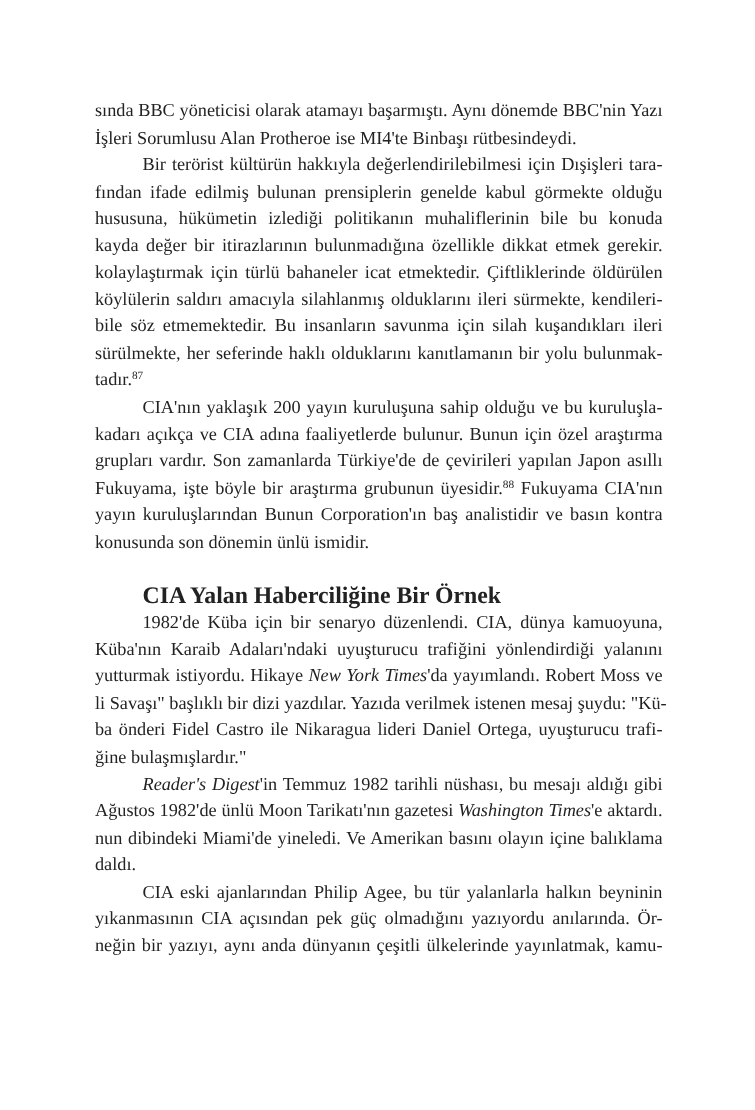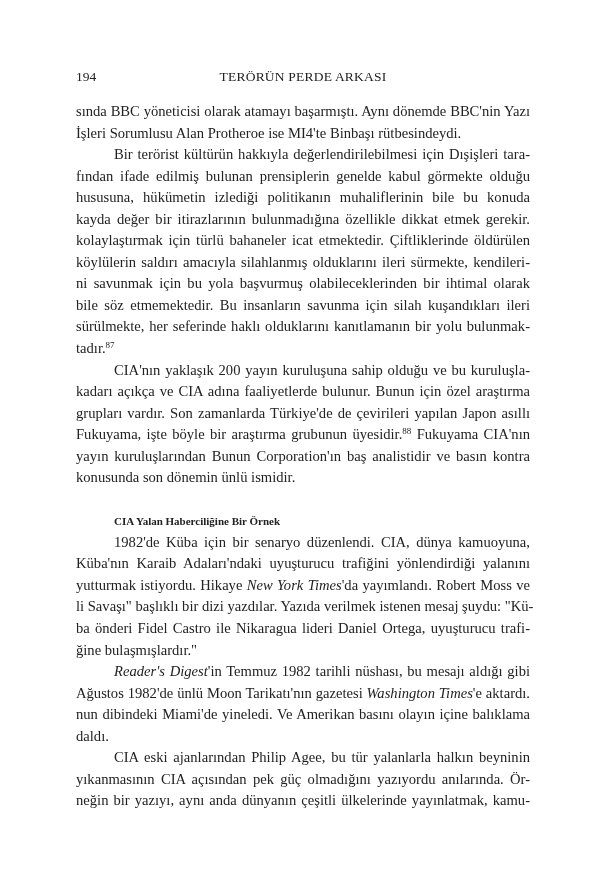--- a/index.html
+++ b/index.html
@@ -14,49 +14,44 @@
     }
     .page-number { position: absolute; left: 0; top: 0; }
     .header-title { position: absolute; left: 0; right: 0; text-align: center; letter-spacing: 0.2px; }
     .body { margin-top: 13px; font-size: 14.6px; line-height: 21.55px; text-align: justify; hyphens: none; }
     .body p { margin: 0; text-indent: 0; }
     .line { display: block; text-align: justify; text-align-last: justify; white-space: nowrap; overflow: visible; }
     .line.last { text-align-last: left; }
     .line.first { padding-left: 38px; }
     sup { font-size: 9px; line-height: 0; vertical-align: 5px; }
     .section-heading {
-      font-weight: bold; font-size: 11px; line-height: 22px;
+      font-weight: bold; font-size: 19px; line-height: 22px;
       margin-top: 21px; margin-left: 38px; margin-bottom: 0;
     }
     em { font-style: italic; }
   </style>
 </head>
 <body>
 
 <div class="page">
-  <div class="running-head">
-    <span class="page-number">194</span>
-    <span class="header-title">TERÖRÜN PERDE ARKASI</span>
-  </div>
 
   <div class="body">
 
     <p>
       <span class="line">sında BBC yöneticisi olarak atamayı başarmıştı. Aynı dönemde BBC'nin Yazı</span>
       <span class="line last">İşleri Sorumlusu Alan Protheroe ise MI4'te Binbaşı rütbesindeydi.</span>
     </p>
 
     <p>
       <span class="line first">Bir terörist kültürün hakkıyla değerlendirilebilmesi için Dışişleri tara-</span>
       <span class="line">fından ifade edilmiş bulunan prensiplerin genelde kabul görmekte olduğu</span>
       <span class="line">hususuna, hükümetin izlediği politikanın muhaliflerinin bile bu konuda</span>
       <span class="line">kayda değer bir itirazlarının bulunmadığına özellikle dikkat etmek gerekir.</span>
       <span class="line">kolaylaştırmak için türlü bahaneler icat etmektedir. Çiftliklerinde öldürülen</span>
       <span class="line">köylülerin saldırı amacıyla silahlanmış olduklarını ileri sürmekte, kendileri-</span>
-      <span class="line">ni savunmak için bu yola başvurmuş olabileceklerinden bir ihtimal olarak</span>
       <span class="line">bile söz etmemektedir. Bu insanların savunma için silah kuşandıkları ileri</span>
       <span class="line">sürülmekte, her seferinde haklı olduklarını kanıtlamanın bir yolu bulunmak-</span>
       <span class="line last"><span>tadır.</span><sup>87</sup></span>
     </p>
 
     <p>
       <span class="line first">CIA'nın yaklaşık 200 yayın kuruluşuna sahip olduğu ve bu kuruluşla-</span>
       <span class="line">kadarı açıkça ve CIA adına faaliyetlerde bulunur. Bunun için özel araştırma</span>
       <span class="line">grupları vardır. Son zamanlarda Türkiye'de de çevirileri yapılan Japon asıllı</span>
       <span class="line"><span>Fukuyama, işte böyle bir araştırma grubunun üyesidir.</span><sup>88</sup><span> Fukuyama CIA'nın</span></span>

